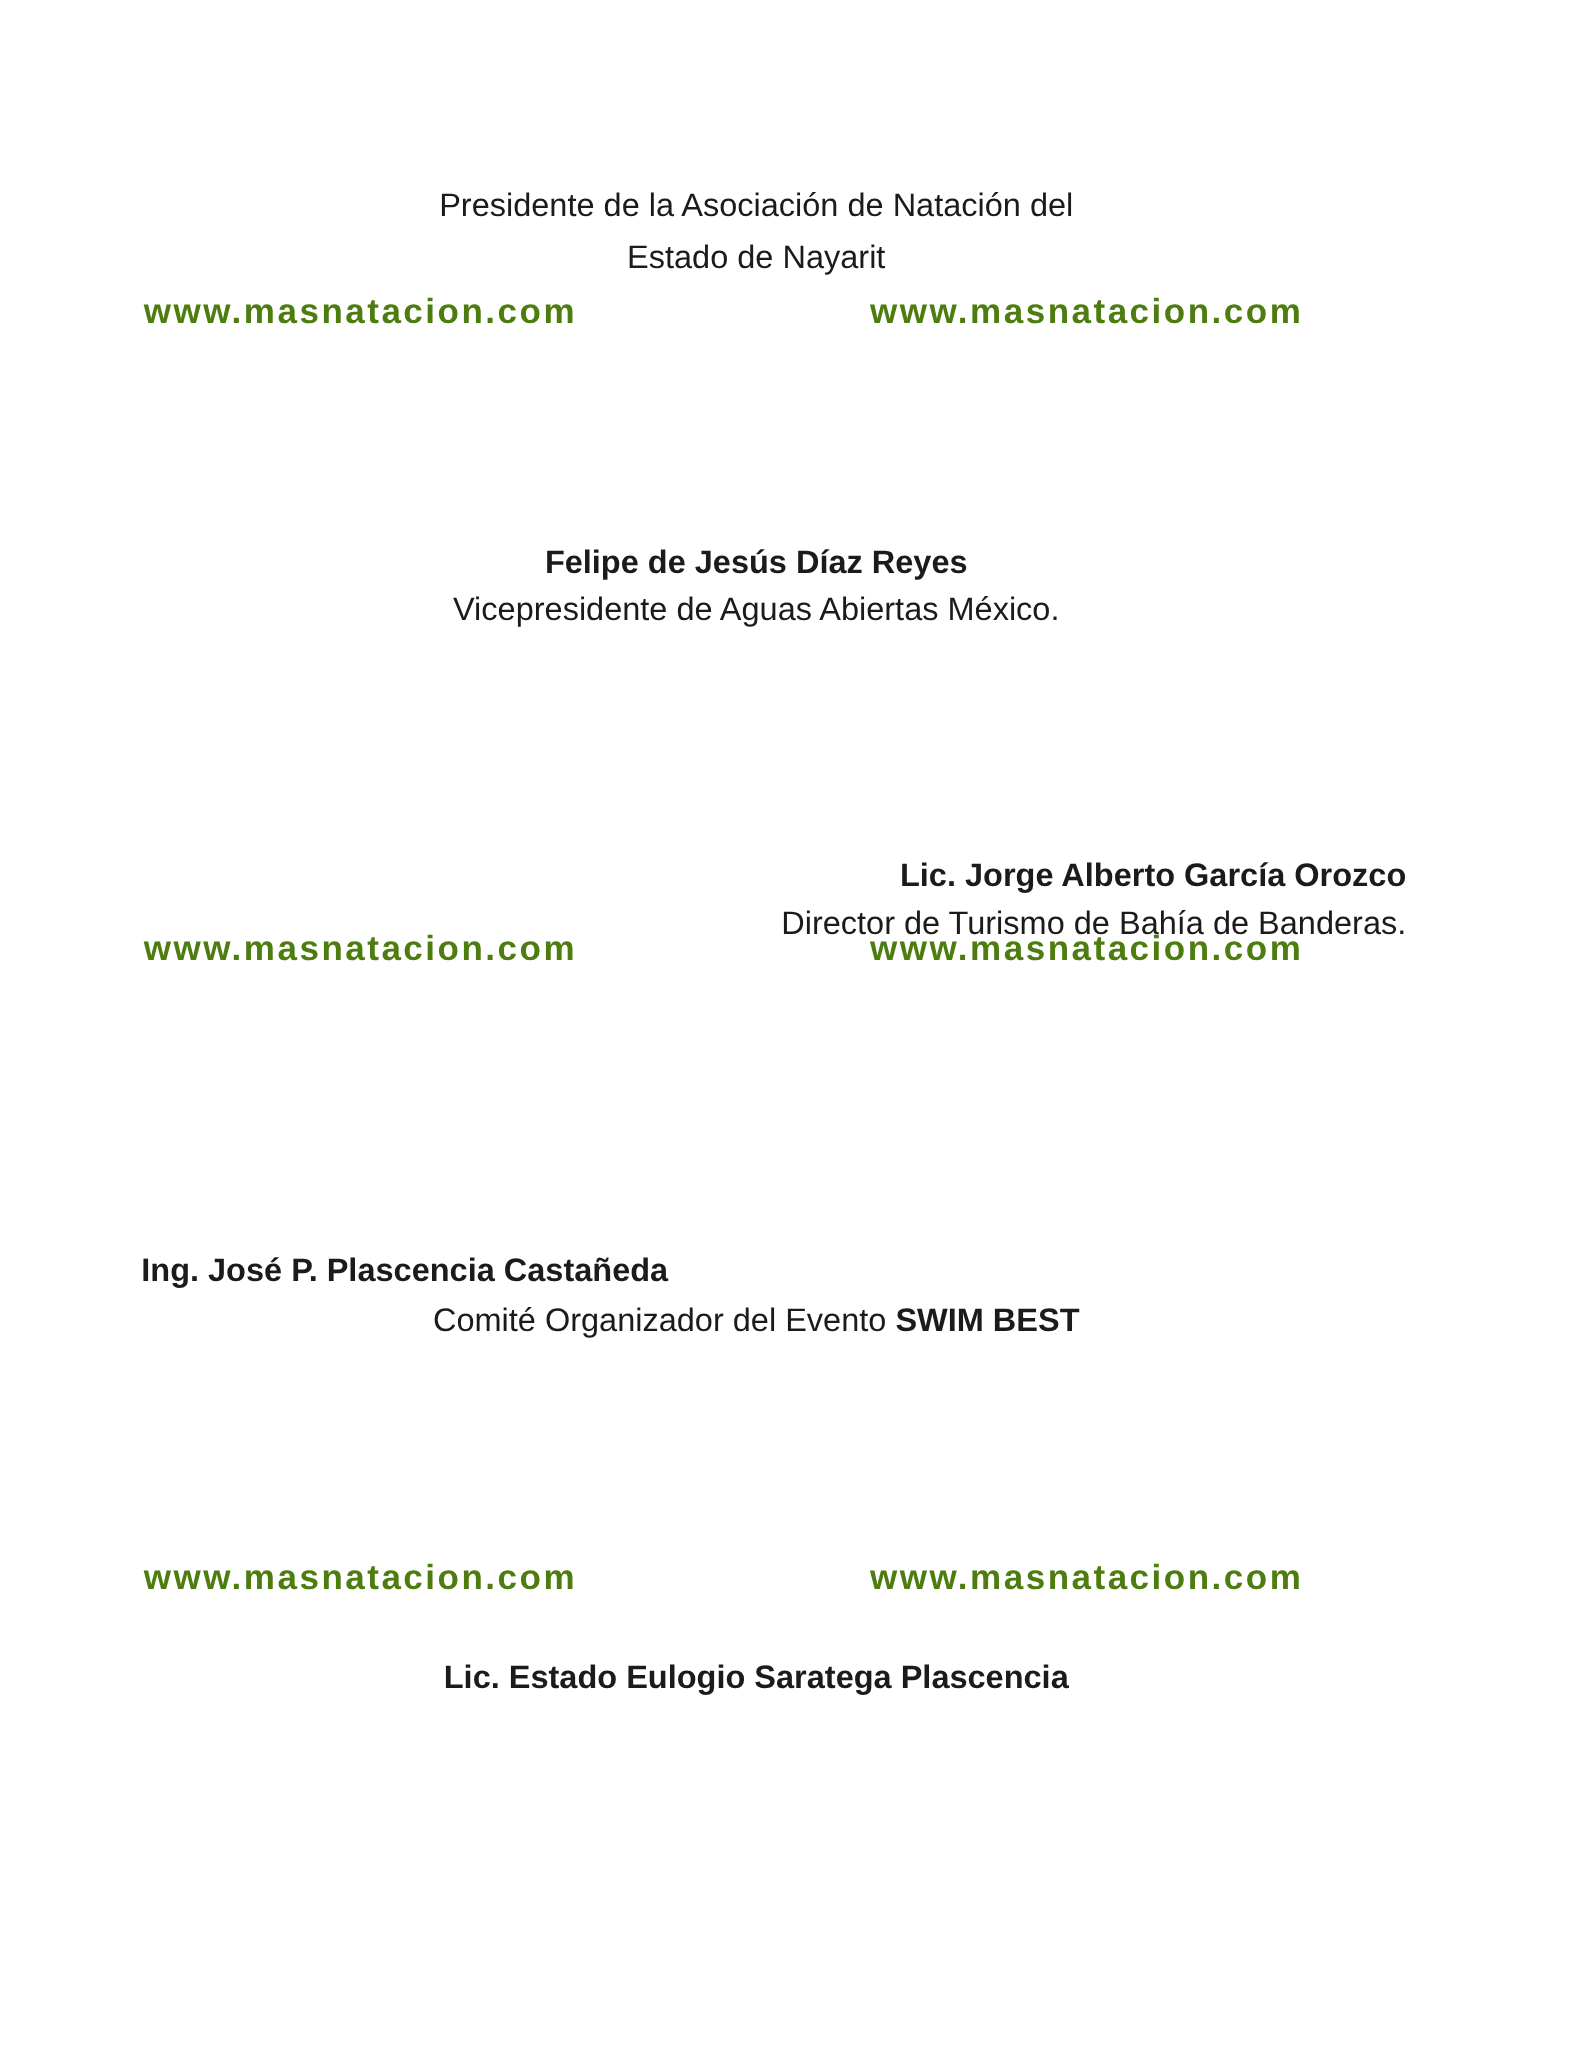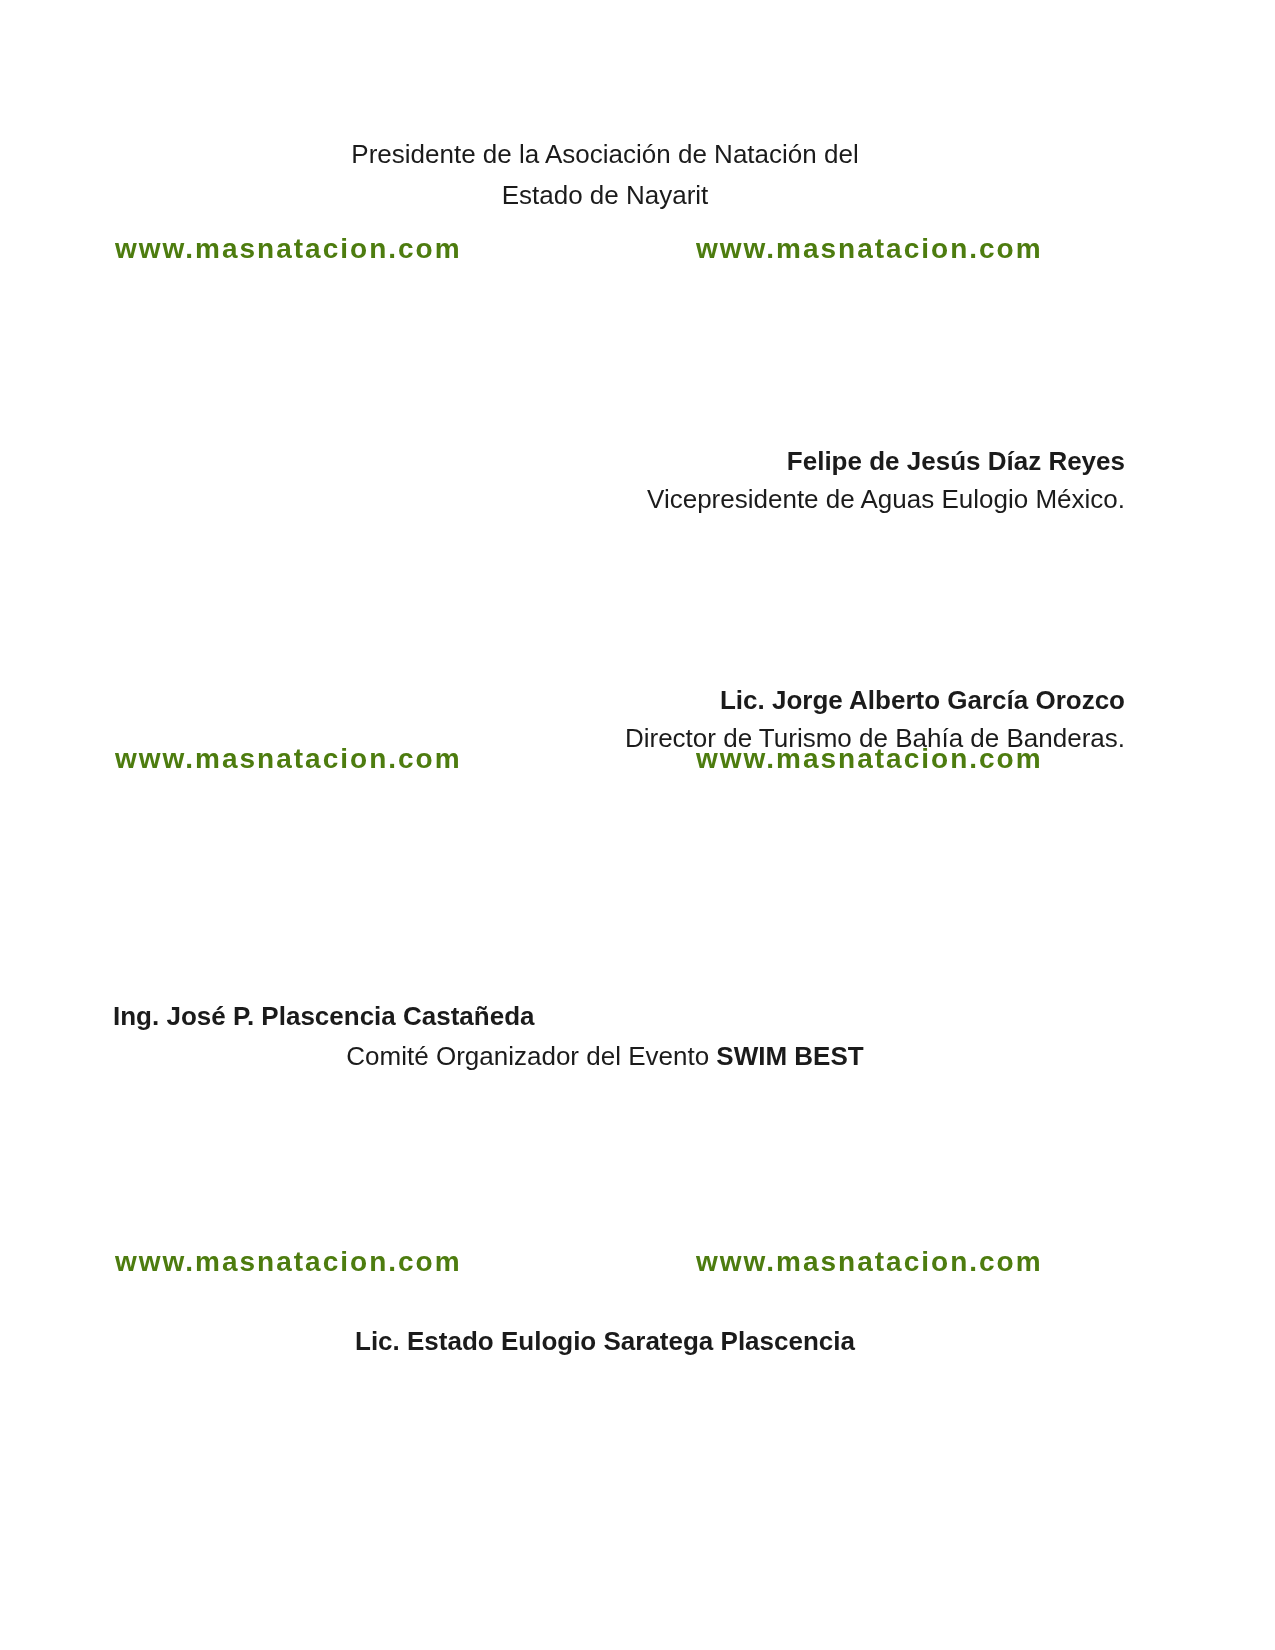--- a/index.html
+++ b/index.html
@@ -17,36 +17,36 @@
     overflow: hidden;
   }
   
   .center-col {
     position: absolute;
     left: 85px;
     width: 1040px;
     text-align: center;
   }
   .doc-header {
-    top: 134px;
+    top: 144px;
     font-size: 26px;
     line-height: 41px;
     font-weight: 400;
   }
   .person {
     font-size: 26px;
     line-height: 38px;
   }
   .person .person-name {
     font-weight: 700;
   }
   .person .person-title {
     font-weight: 400;
   }
-  .person-felipe   { top: 442px; text-align: right; }
+  .person-felipe   { top: 430px; }
   .person-garcia   { top: 681px; text-align: right; }
   .person-eulogio  { top: 1322px; }
 
   
   .committee-row {
     position: absolute;
     left: 113px;
     width: 1040px;
     top: 997px;
     display: flex;
@@ -93,21 +93,21 @@
   <span class="watermark wm-r3 wm-left">www.masnatacion.com</span>
   <span class="watermark wm-r3 wm-right">www.masnatacion.com</span>
 
   <div class="center-col doc-header">
     <div>Presidente de la Asociación de Natación del</div>
     <div>Estado de Nayarit</div>
   </div>
 
   <div class="center-col person person-felipe">
     <div class="person-name">Felipe de Jesús Díaz Reyes</div>
-    <div class="person-title">Vicepresidente de Aguas Eulogio México.</div>
+    <div class="person-title">Vicepresidente de Aguas Abiertas México.</div>
   </div>
 
   <div class="center-col person person-garcia">
     <div class="person-name">Lic. Jorge Alberto García Orozco</div>
     <div class="person-title">Director de Turismo de Bahía de Banderas.</div>
   </div>
 
   <div class="committee-row">
     <span>Ing. José P. Plascencia Castañeda</span>
   </div>

